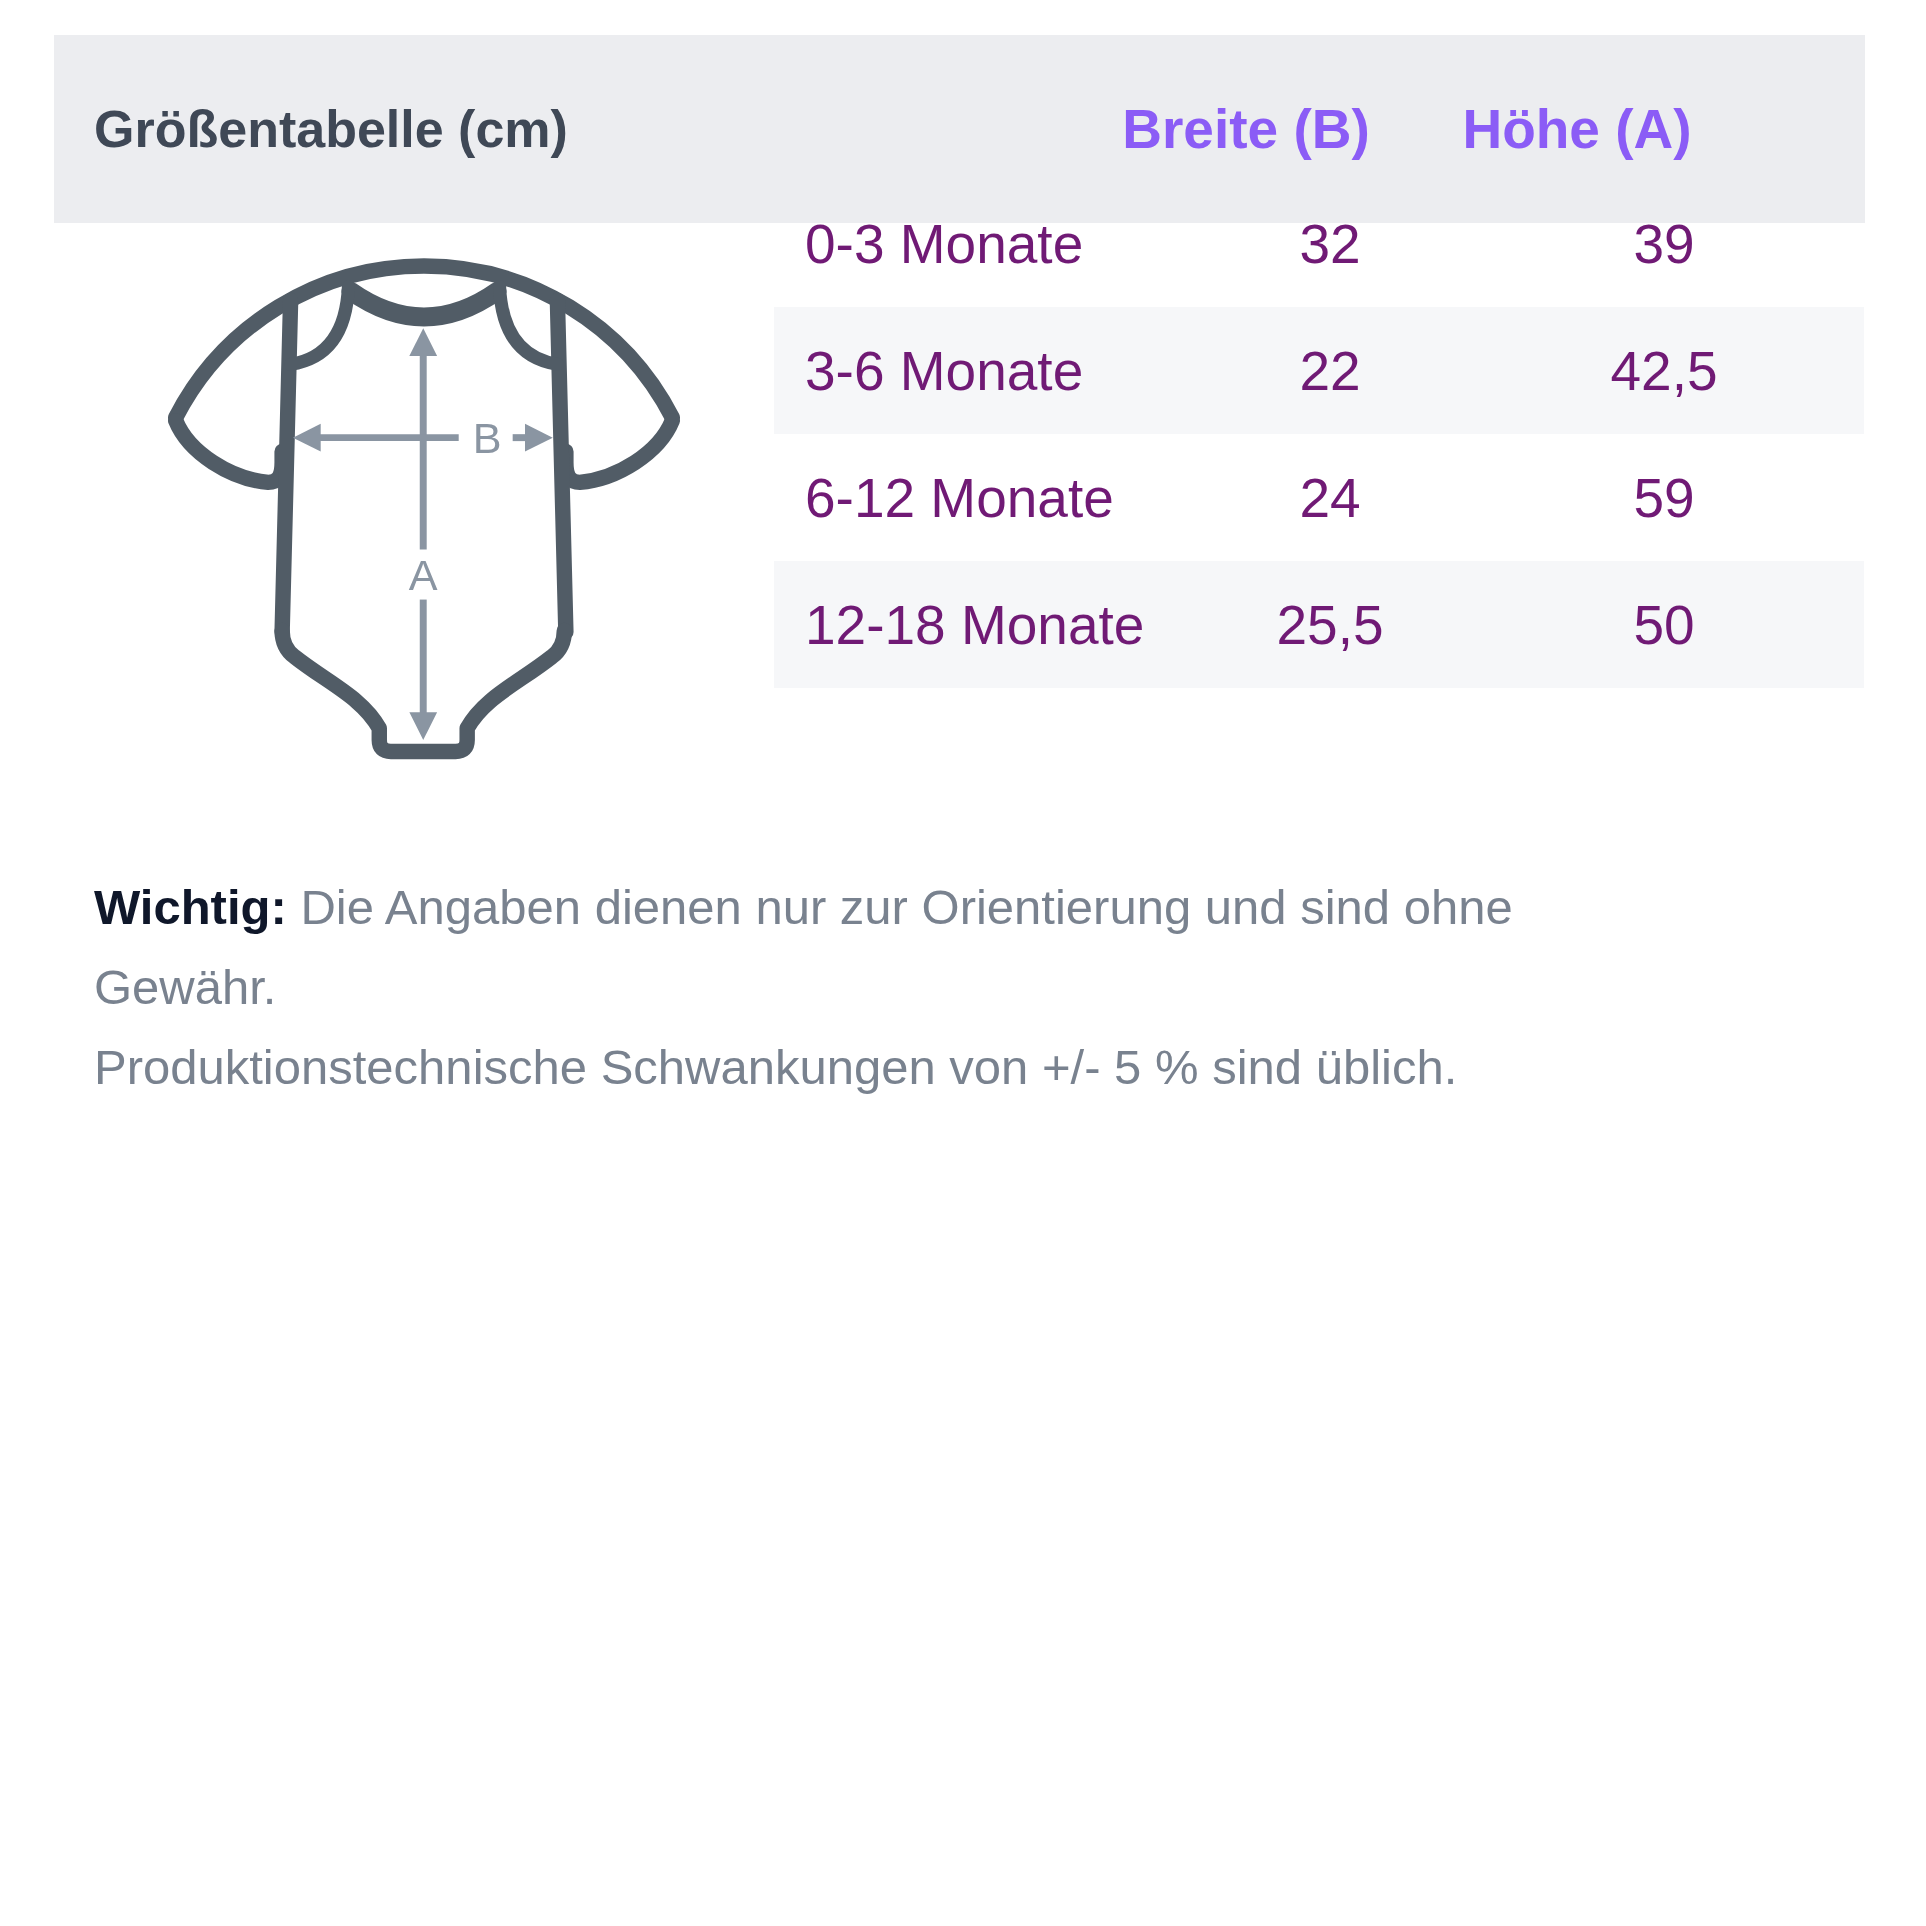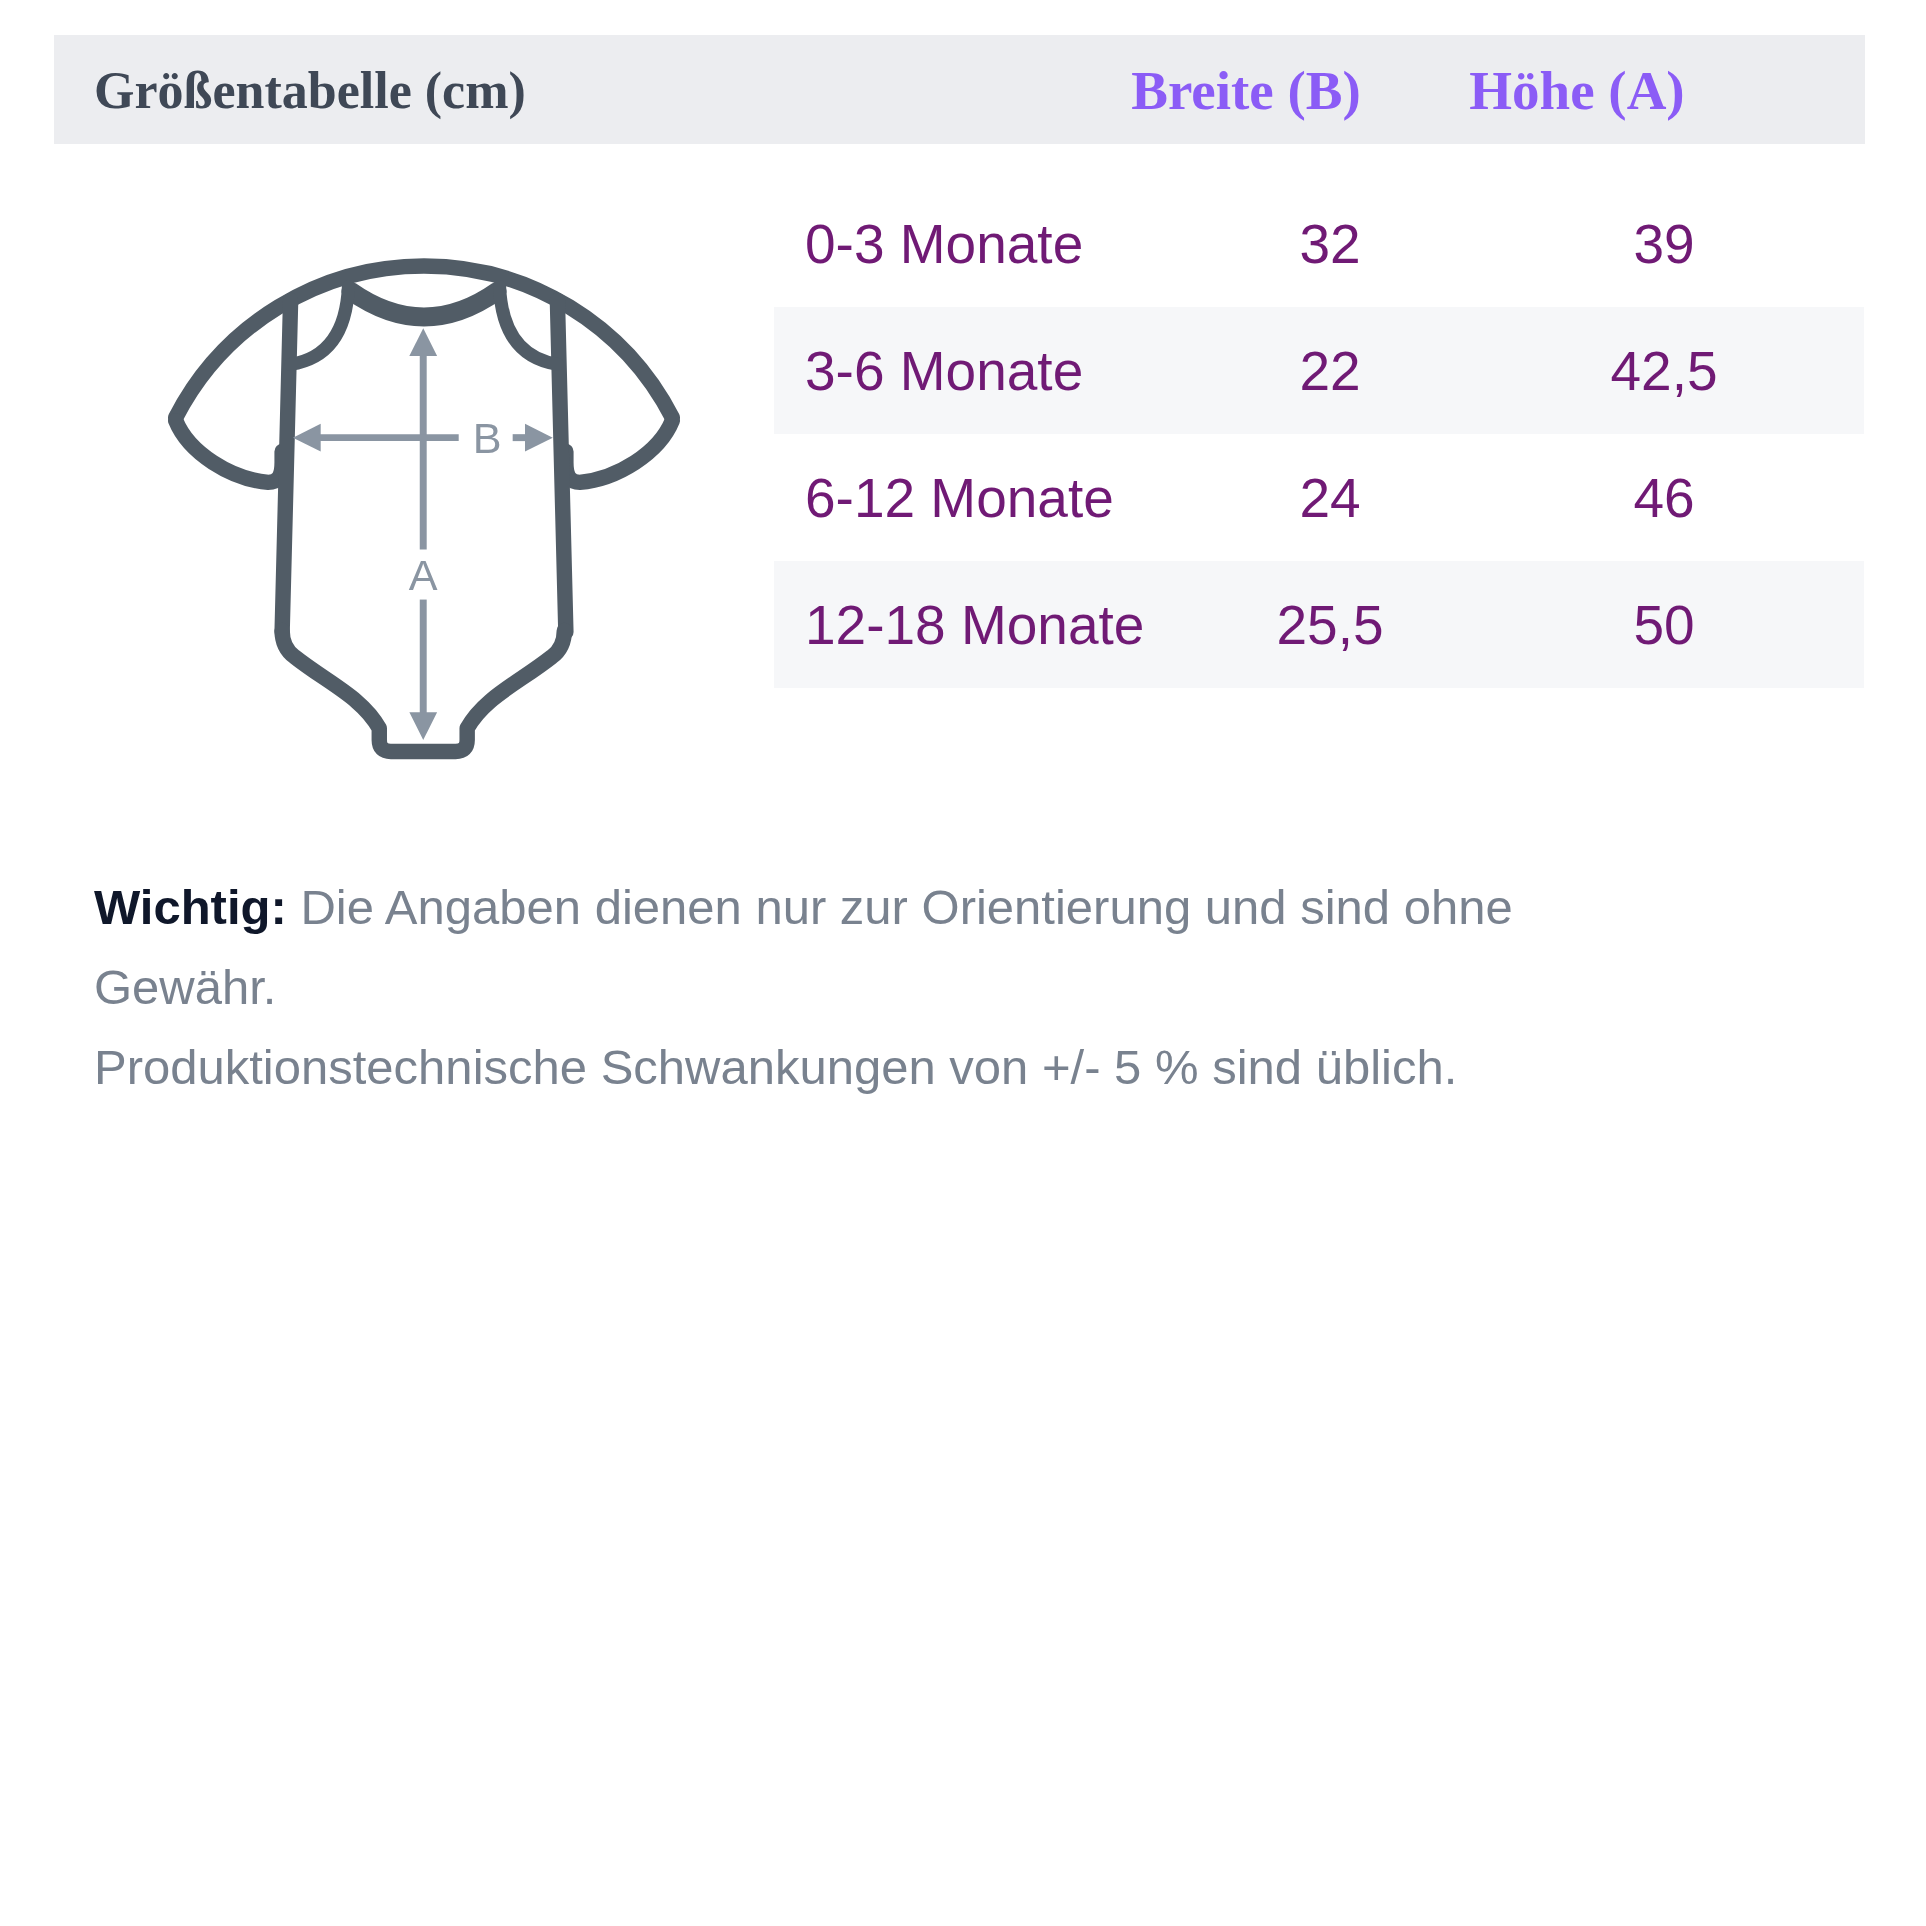--- a/index.html
+++ b/index.html
@@ -15,23 +15,22 @@
     background: #ffffff;
     overflow: hidden;
   }
 
   
   .header-band {
     position: absolute;
     left: 54px;
     top: 35px;
     width: 1811px;
-    height: 109px;
+    height: 188px;
     background: #ecedf0;
-    font-family: Liberation Serif, serif;
   }
   .header-title {
     position: absolute;
     left: 40px;
     top: 50%;
     transform: translateY(-50%);
     font-size: 52px;
     font-weight: bold;
     color: #3f4856;
     white-space: nowrap;
@@ -131,21 +130,21 @@
       <span class="cell hoehe">39</span>
     </div>
     <div class="size-row">
       <span class="cell label">3-6 Monate</span>
       <span class="cell breite">22</span>
       <span class="cell hoehe">42,5</span>
     </div>
     <div class="size-row">
       <span class="cell label">6-12 Monate</span>
       <span class="cell breite">24</span>
-      <span class="cell hoehe">46</span>
+      <span class="cell hoehe">59</span>
     </div>
     <div class="size-row">
       <span class="cell label">12-18 Monate</span>
       <span class="cell breite">25,5</span>
       <span class="cell hoehe">50</span>
     </div>
   </div>
 
   <div class="figure-wrap">
     <svg viewBox="0 0 760 760" xmlns="http://www.w3.org/2000/svg">

